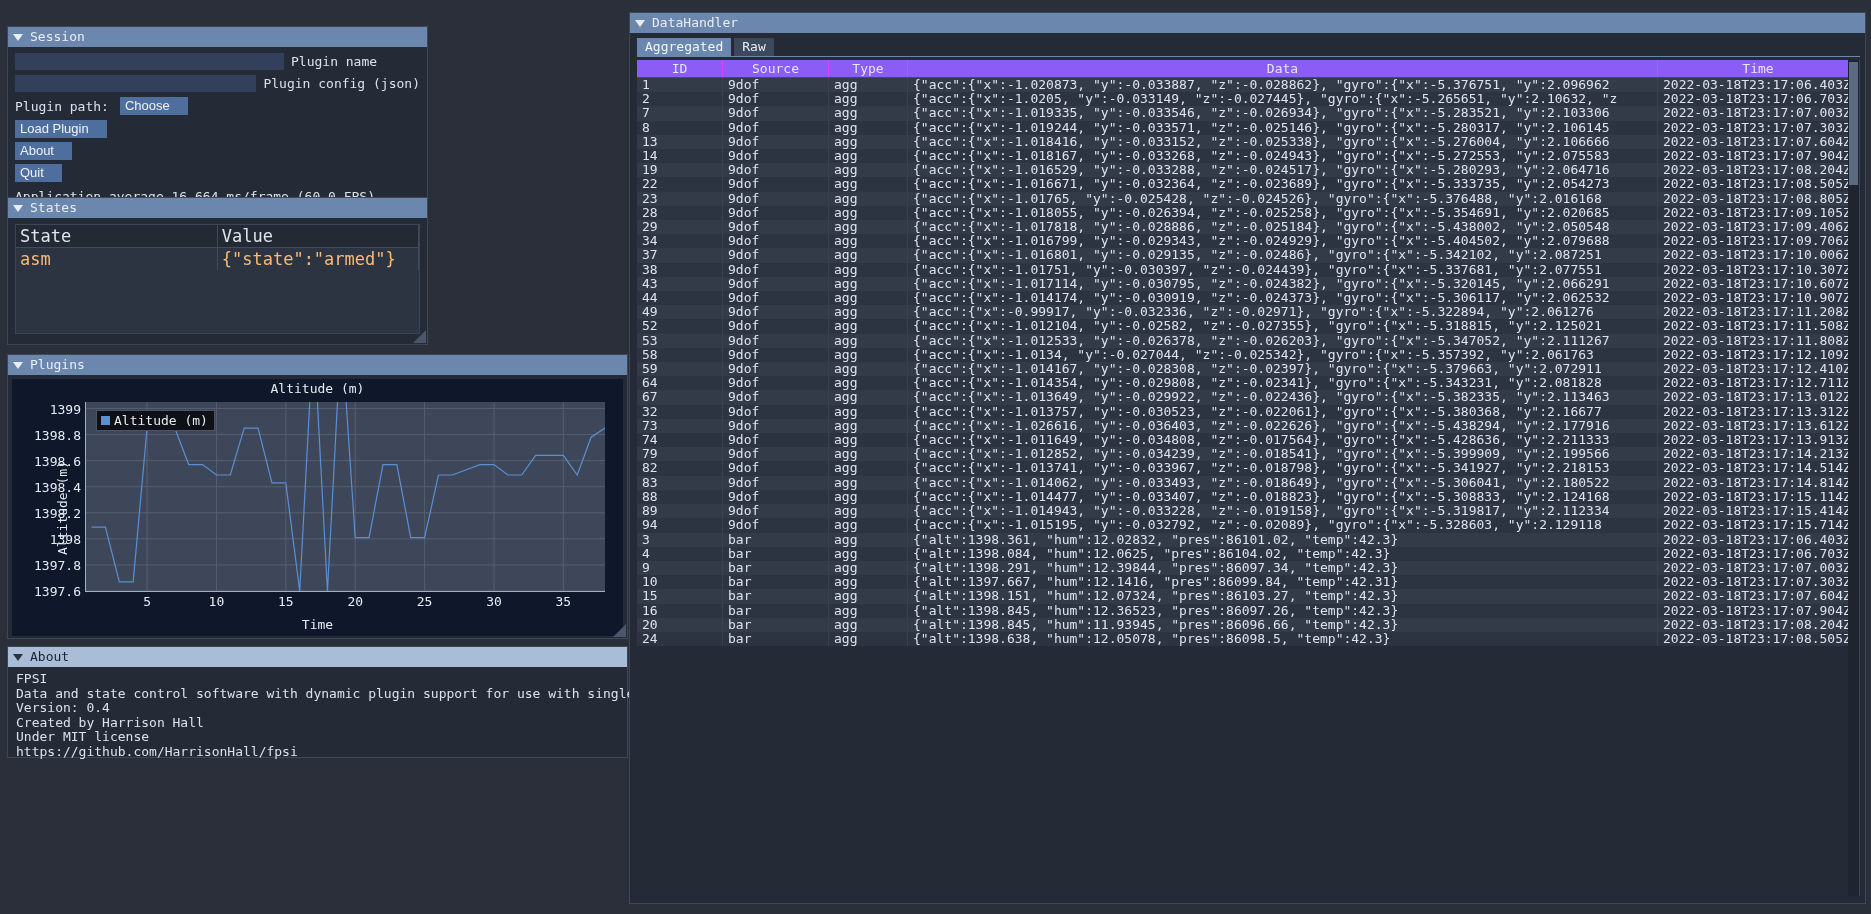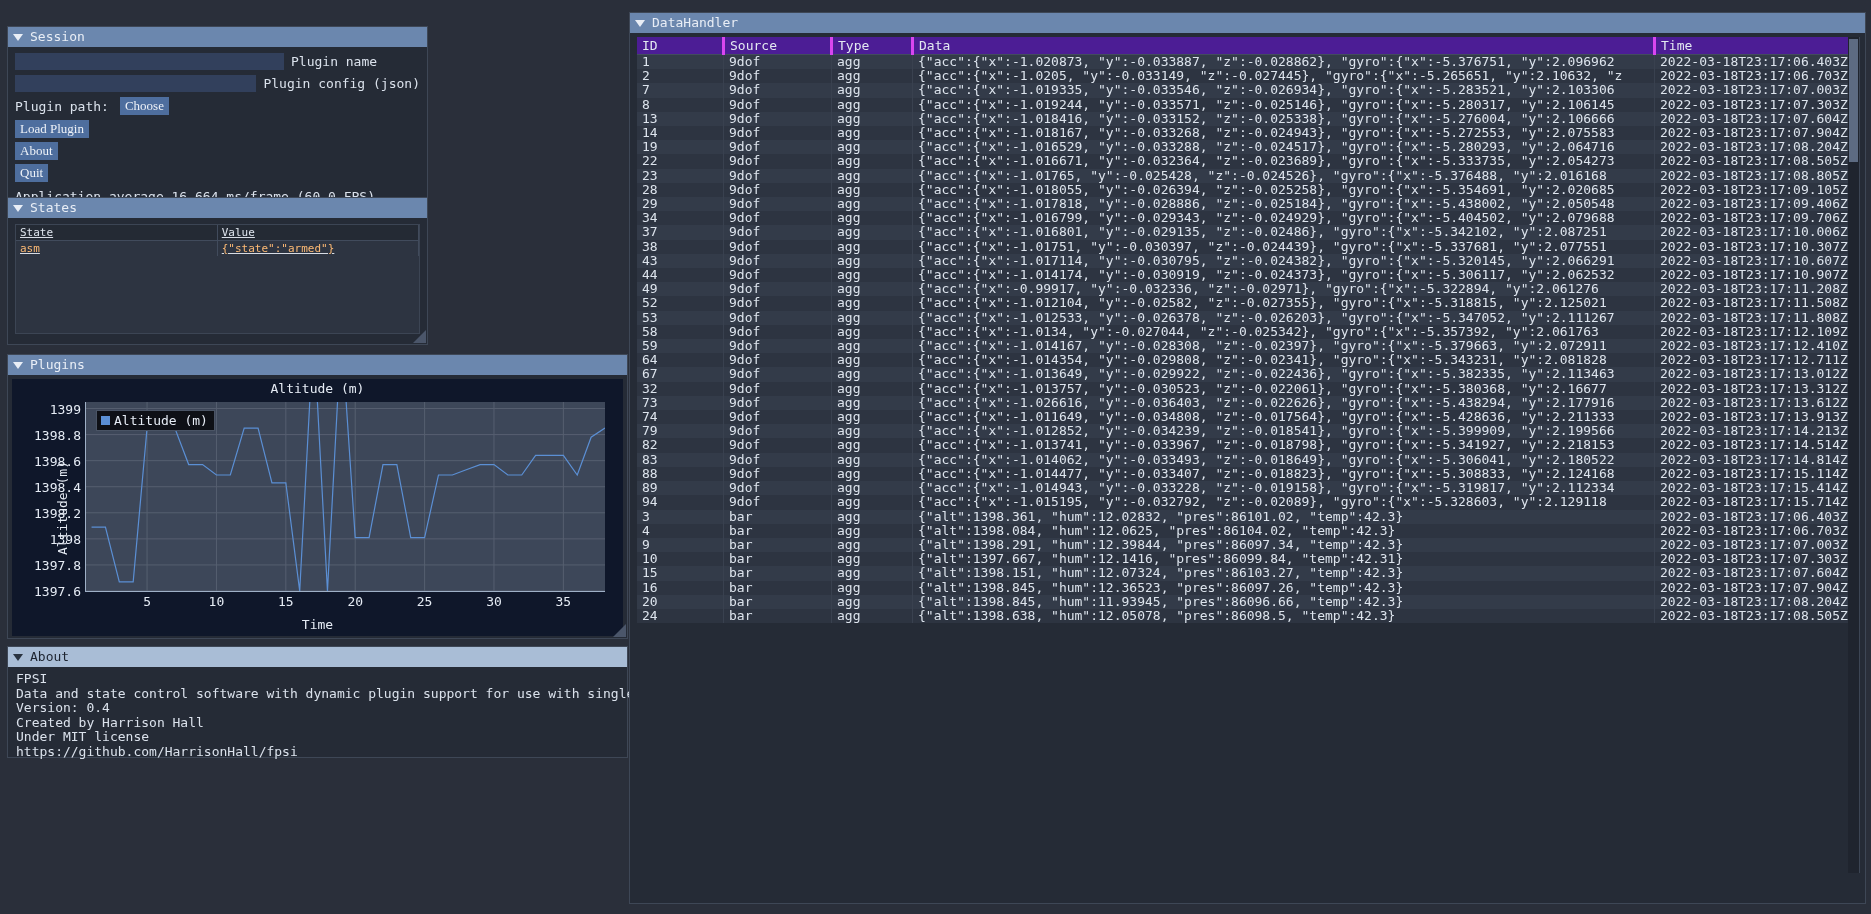--- a/index.html
+++ b/index.html
@@ -85,37 +85,36 @@
     border: none;
     height: 17px;
     width: 269px;
     box-sizing: border-box;
   }
   .field-label { margin-left: 7px; color: #dbe2ec; font-size:13px; white-space: nowrap; }
   .imgui-btn {
     background: #4e6e9e;
     color: #eef2f8;
     border: none;
-    padding: 1px 5px 2px 5px;
-    font-family: Liberation Serif, serif;
+    padding: 1px 18px 2px 5px;
+    font-family: Liberation Sans, sans-serif;
     font-size: 13px;
     line-height: 15px;
     cursor: pointer;
     display: inline-block;
   }
   .plain-text { color: #dbe2ec; font-size:13px; }
   .stack-btn { margin-bottom: 4px; }
 
   
   #states { left: 7px; top: 197px; width: 421px; height: 148px; }
   table.imgui-table {
     border-collapse: collapse;
     width: 100%;
-    font-size: 11px;
-    text-decoration: underline;
+    font-size: 17px;
   }
   table.imgui-table th {
     background: #242a34;
     color: #dfe5ee;
     text-align: left;
     font-weight: normal;
     padding: 1px 4px;
     border-right: 1px solid #414b5c;
     border-bottom: 1px solid #414b5c;
   }
@@ -248,26 +247,26 @@
     overflow: hidden;
     border-right: 1px solid #3c4554;
   }
   table.dh {
     border-collapse: collapse;
     width: 100%;
     table-layout: fixed;
     font-size: 13px;
   }
   table.dh th {
-    background: #4c1d95;
+    background: #8b5cf6;
     color: #e3e9f1;
     font-weight: normal;
-    text-align: left;
+    text-align: center;
     padding: 1px 5px;
-    border-right: 3px solid #d946ef;
+    border-right: 1px solid #d946ef;
     border-bottom: 1px solid #424c5d;
     font-size: 13px;
   }
   table.dh td {
     padding: 0px 5px;
     color: #dde4ed;
     white-space: nowrap;
     overflow: hidden;
     border-right: 1px solid #39414f;
     height: 14.2px;
@@ -416,20 +415,24 @@
         </div>
     </div>
   </div>
 
   <div class="win" id="datahandler">
     <div class="win-title">
       <span class="tri"></span>
       <span>DataHandler</span>
     </div>
     <div class="win-body" style="padding:4px 5px 4px 7px">
+      <div class="tabbar" id="dh-tabbar">
+          <div class="tab active">Aggregated</div>
+          <div class="tab">Raw</div>
+        </div>
       <div class="dh-table-wrap">
         <table class="dh">
           <thead>
             <tr>
               <th class="col-id">ID</th>
               <th class="col-source">Source</th>
               <th class="col-type">Type</th>
               <th class="col-data">Data</th>
               <th class="col-time">Time</th>
             </tr>

